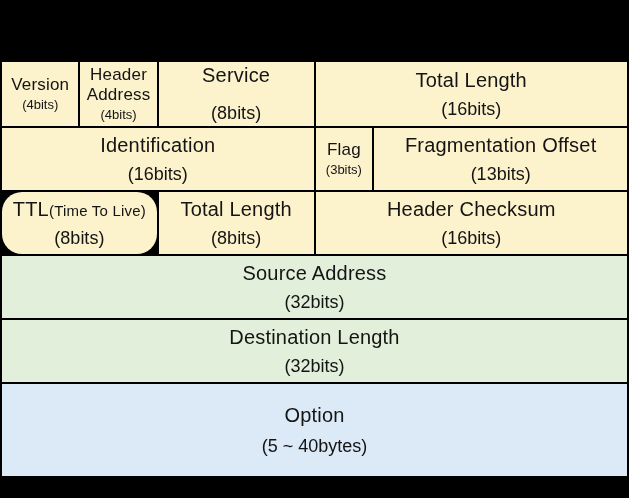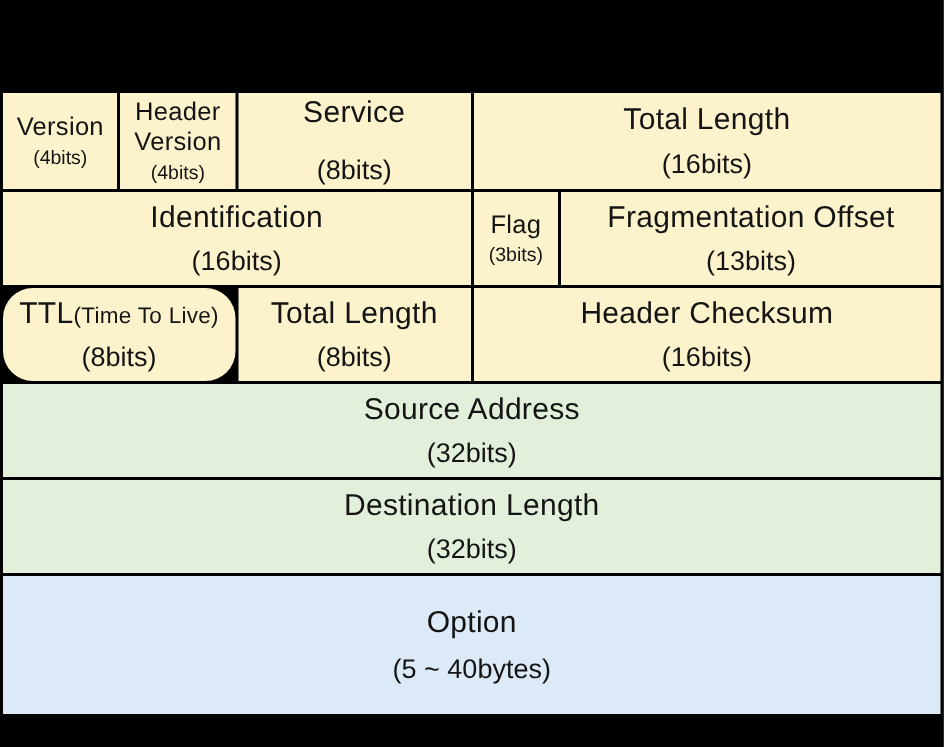--- a/index.html
+++ b/index.html
@@ -71,21 +71,21 @@
 <body>
 
 <div class="stage">
   <div class="top-bar"></div>
   <div class="header-table" id="header-table">
       <div class="cell cream narrow" style="grid-column: span 4;">
         <div class="title"><span>Version</span></div>
         <div class="sub">(4bits)</div>
       </div>
       <div class="cell cream narrow" style="grid-column: span 4;">
-        <div class="title"><span>Header Version</span></div>
+        <div class="title"><span>Header Address</span></div>
         <div class="sub">(4bits)</div>
       </div>
       <div class="cell cream" style="grid-column: span 8; justify-content: space-between;">
         <div class="title"><span>Service</span></div>
         <div class="sub">(8bits)</div>
       </div>
       <div class="cell cream" style="grid-column: span 16;">
         <div class="title"><span>Total Length</span></div>
         <div class="sub">(16bits)</div>
       </div>

